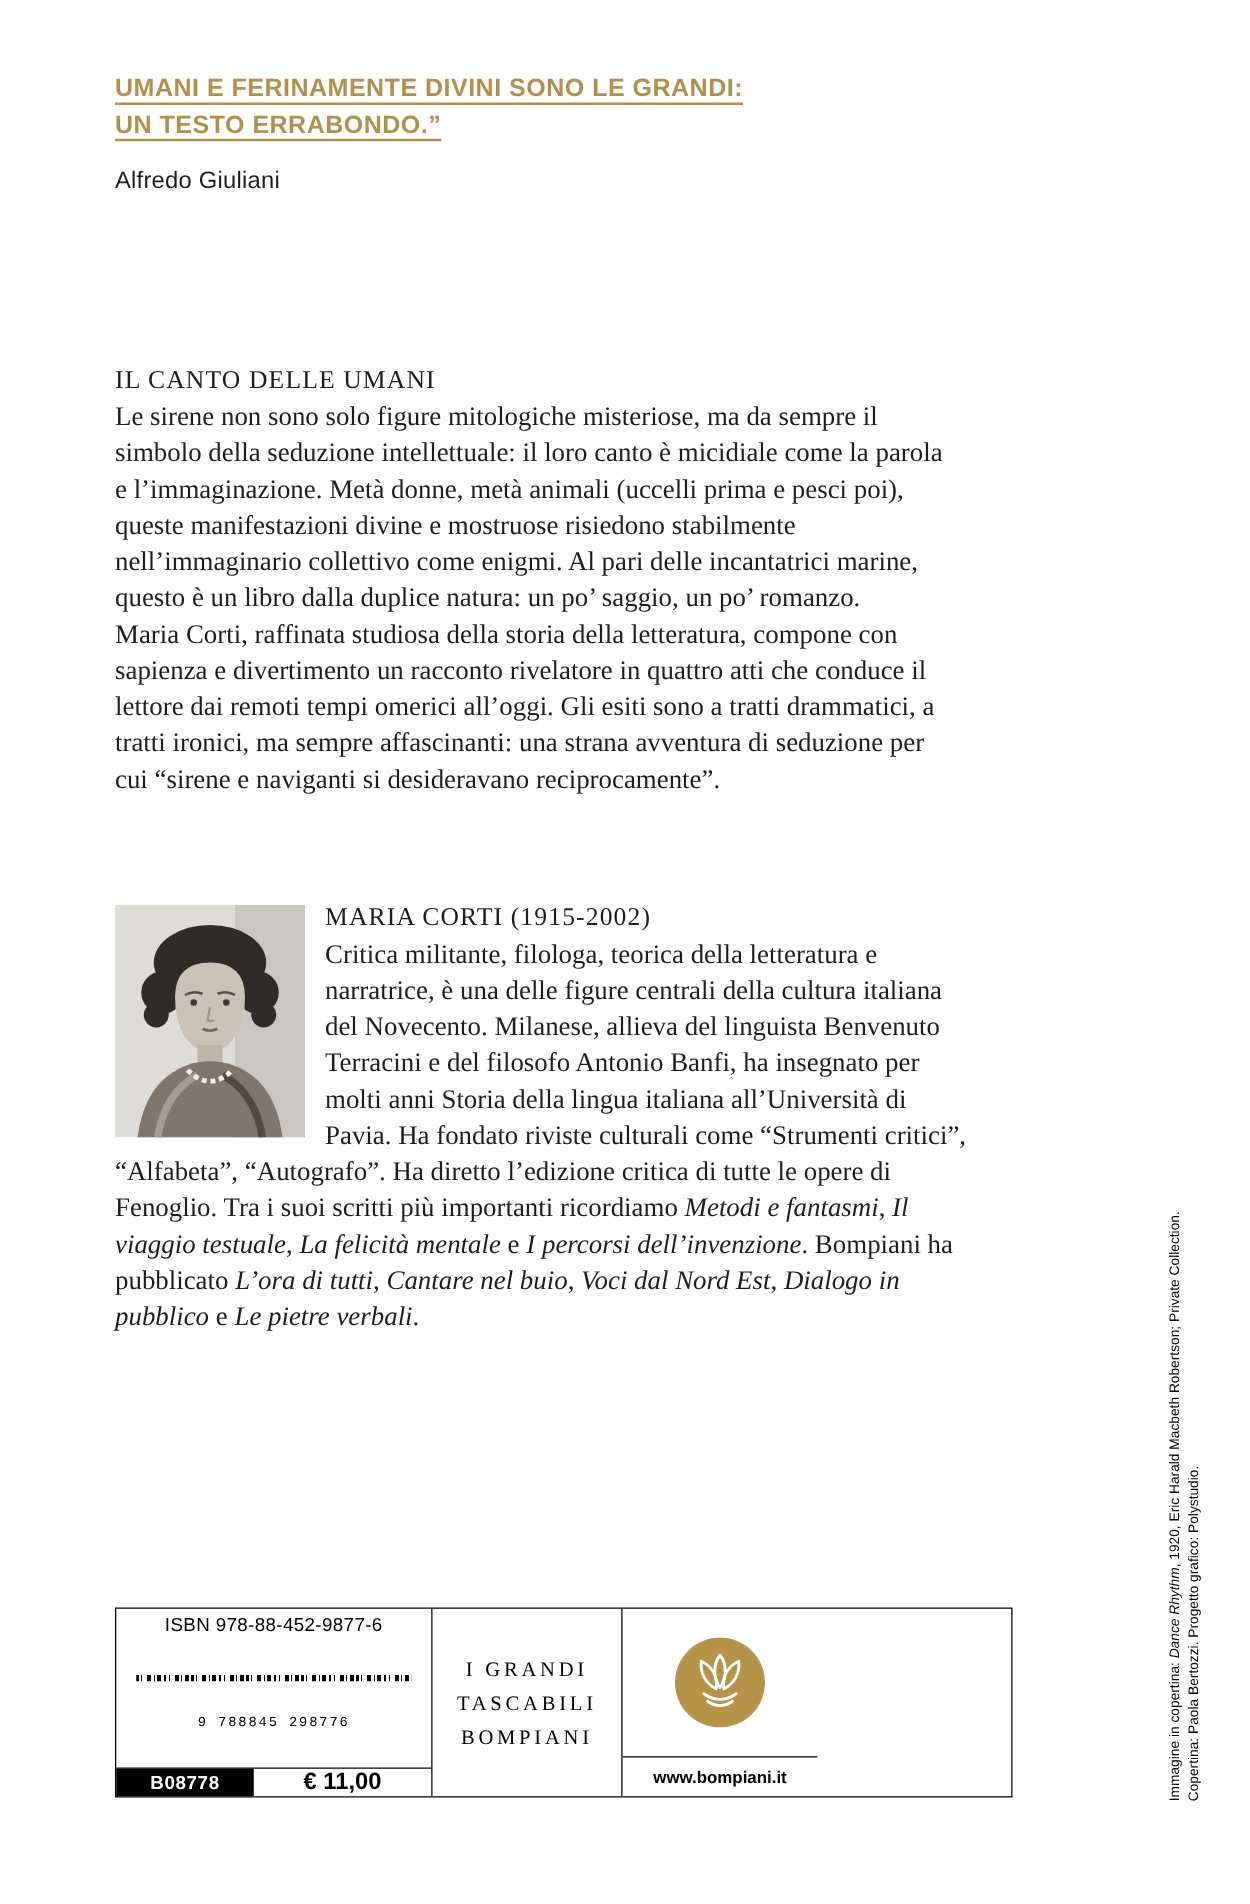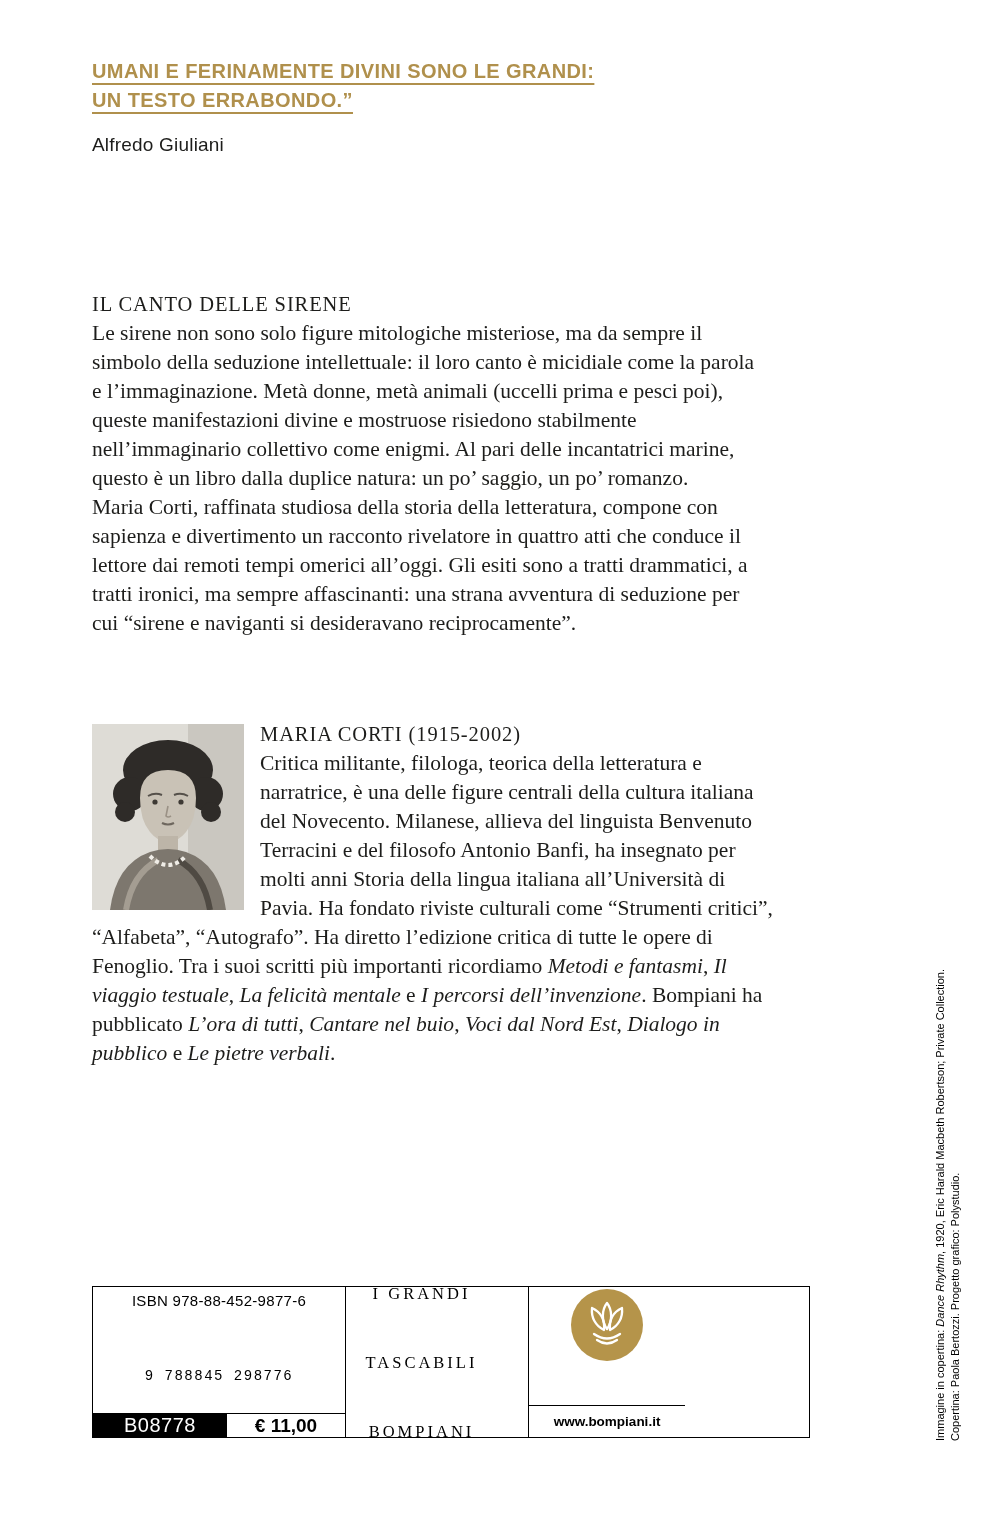--- a/index.html
+++ b/index.html
@@ -50,51 +50,51 @@
   .photo { float: left; width: 152px; height: 186px; margin: 4px 16px 2px 0; display: block; }
   .bio p { margin: 0; }
   .bio i, .synopsis i { font-style: italic; }
 
   
   .footer {
     position: absolute; left: 92px; top: 1286px; width: 718px; height: 152px;
     display: flex; border: 1.5px solid #000;
     font-family: "Liberation Sans", sans-serif; color: #000;
   }
-  .cell + .cell { border-left: 1.5px solid #000; gap: 42px; }
+  .cell + .cell { border-left: 1.5px solid #000; }
   .cell-barcode { width: 252px; display: flex; flex-direction: column; gap: 26px; }
   .isbn { text-align: center; font-size: 15px; padding-top: 5px; letter-spacing: 0.3px; }
   .bars {
     height: 66px; margin: 5px 16px 0;
     background: repeating-linear-gradient(90deg,
       #000 0px, #000 2px, #fff 2px, #fff 4px,
       #000 4px, #000 5px, #fff 5px, #fff 9px,
       #000 9px, #000 12px, #fff 12px, #fff 14px,
       #000 14px, #000 15px, #fff 15px, #fff 17px,
       #000 17px, #000 20px, #fff 20px, #fff 22px);
   }
   .digits {
     text-align: center; font-family: "Liberation Mono", monospace;
-    font-size: 14px; letter-spacing: 1.5px; padding: 2px 0 3px;
+    font-size: 11px; letter-spacing: 1.5px; padding: 2px 0 3px;
   }
   .pricerow { margin-top: auto; border-top: 1.5px solid #000; display: flex; height: 35px; }
   .codebox {
-    width: 134px; background: #000; color: #fff; font-weight: normal; font-size: 20px;
+    width: 110px; background: #000; color: #fff; font-weight: bold; font-size: 15px;
     display: flex; align-items: center; justify-content: center; letter-spacing: 0.5px;
   }
   .price {
     flex: 1; display: flex; align-items: center; justify-content: center;
     font-weight: bold; font-size: 19px;
   }
   .cell-imprint {
     width: 152px; display: flex; flex-direction: column; align-items: center;
     justify-content: center; font-family: "Liberation Serif", serif;
     font-size: 16.5px; letter-spacing: 3px; line-height: 27px; text-align: center;
   }
-  .cell-logo { width: 157px; display: flex; flex-direction: column; margin-left: 31px; }
+  .cell-logo { width: 157px; display: flex; flex-direction: column; }
   .logo-area { flex: 1; display: flex; align-items: center; justify-content: center; }
   .sitebar {
     border-top: 1.5px solid #000; height: 32px; display: flex;
     align-items: center; justify-content: center; font-weight: bold; font-size: 13.5px;
   }
 
   
   .credits {
     position: absolute; left: 933px; top: 1441px; width: 585px;
     transform: rotate(-90deg); transform-origin: 0 0;
@@ -107,21 +107,21 @@
 
 <div class="page">
 
   <div class="quote">
     <div class="qline">UMANI E FERINAMENTE DIVINI SONO LE GRANDI:</div>
     <div class="qline">UN TESTO ERRABONDO.”</div>
     <div class="attribution">Alfredo Giuliani</div>
   </div>
 
   <div class="synopsis">
-    <div class="heading">IL CANTO DELLE SIRENE</div>
+    <div class="heading">IL CANTO DELLE UMANI</div>
     <p>Le sirene non sono solo figure mitologiche misteriose, ma da sempre il simbolo della seduzione intellettuale: il loro canto è micidiale come la parola e l’immaginazione. Metà donne, metà animali (uccelli prima e pesci poi), queste manifestazioni divine e mostruose risiedono stabilmente nell’immaginario collettivo come enigmi. Al pari delle incantatrici marine, questo è un libro dalla duplice natura: un po’ saggio, un po’ romanzo.</p>
     <p>Maria Corti, raffinata studiosa della storia della letteratura, compone con sapienza e divertimento un racconto rivelatore in quattro atti che conduce il lettore dai remoti tempi omerici all’oggi. Gli esiti sono a tratti drammatici, a tratti ironici, ma sempre affascinanti: una strana avventura di seduzione per cui “sirene e naviganti si desideravano reciprocamente”.</p>
   </div>
 
   <div class="bio">
     <svg class="photo" viewBox="0 0 152 186" aria-hidden="true">
       <rect width="152" height="186" fill="#dedcd6"></rect>
       <rect x="96" width="56" height="186" fill="#cac7c0"></rect>
       <ellipse cx="76" cy="46" rx="45" ry="30" fill="#2e2b28"></ellipse>
       <circle cx="38" cy="70" r="17" fill="#2e2b28"></circle>

